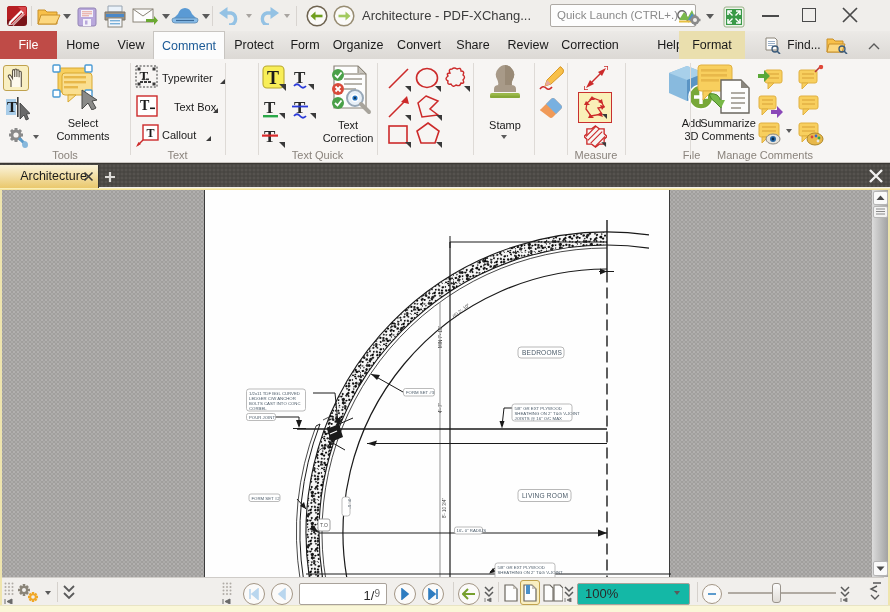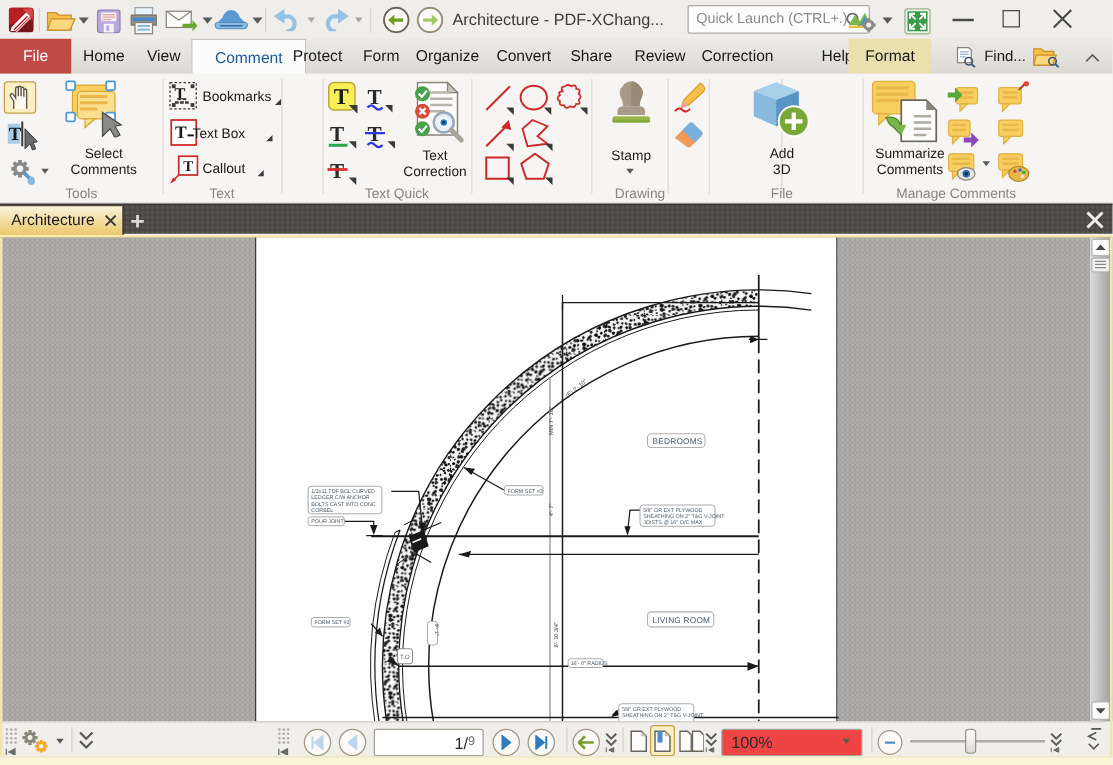--- a/index.html
+++ b/index.html
@@ -20,21 +20,21 @@
 #mi-format { background:#eadfae; }
 
 #ribbon { position:absolute; left:0; top:59px; width:890px; height:104px; background:#f7f5f3; border-bottom:1px solid #c9c5c1; }
 .rsep { position:absolute; top:4px; width:1px; height:92px; background:#dedad6; }
 .rlabel { position:absolute; top:90px; width:100%; text-align:center; font-size:11px; color:#8a837c; }
 .rgroup { position:absolute; top:0; height:104px; }
 .btntext { position:absolute; font-size:11px; color:#1a1a1a; }
 
 #tabbar { position:absolute; left:0; top:163px; width:890px; height:24px; background-color:#4d4a46;
   background-image:radial-gradient(rgba(255,255,255,0.05) 1px, transparent 1.4px), radial-gradient(rgba(0,0,0,0.06) 1px, transparent 1.4px);
-  background-size:4px 4px; background-position:0 0, 2px 2px; border-top:1px solid #3a3733; }
+  background-size:4px 4px; background-position:0 0, 2px 2px; border-top:1px solid #3a3733;text-align:center; }
 #tabbar::after { content:""; position:absolute; left:0; top:24px; width:890px; height:3px; background:linear-gradient(#fdf4c0,#e8cf77); }
 #atab { position:absolute; left:0; top:1px; width:99px; height:23px; background:linear-gradient(#faf3da,#eac86c); border-right:1px solid #3a3733; font-size:12.5px; color:#1a1a1a; line-height:23px; padding-left:9px; }
 
 #docarea { position:absolute; left:0; top:190px; width:890px; height:387px; background-color:#a19f9d;
   background-image:radial-gradient(rgba(255,255,255,0.18) 1px, transparent 1.5px), radial-gradient(rgba(255,255,255,0.12) 1px, transparent 1.5px);
   background-size:4px 4px; background-position:0 0, 2px 2px; }
 #yedgeL { position:absolute; left:0; top:190px; width:2px; height:415px; background:#efe5ad; z-index:5; }
 #yedgeR { position:absolute; left:888px; top:190px; width:2px; height:415px; background:#efe5ad; z-index:5; }
 #page { position:absolute; left:204px; top:190px; width:466px; height:387px; background:#fefefe; border-left:1px solid #3c3c3c; border-right:1px solid #3c3c3c; }
 
@@ -156,21 +156,21 @@
     <div class="abs" style="left:762px;top:15px;width:17px;height:1.8px;background:#4a4a4a"></div>
     <div class="abs" style="left:802px;top:8px;width:14px;height:14px;border:1.4px solid #4a4a4a"></div>
     <svg class="abs" style="left:842px;top:7px" width="16" height="16" viewBox="0 0 16 16">
         <path d="M1 1 L15 15 M15 1 L1 15" stroke="#4a4a4a" stroke-width="1.7"></path>
       </svg>
   </div>
   <div id="menubar">
     <div class="mi" id="mi-file" style="left:0;width:57px">File</div>
     <div class="mi" style="left:57px;width:52px">Home</div>
     <div class="mi" style="left:109px;width:44px">View</div>
-    <div class="mi" id="mi-comment" style="left:153px;width:92px">Comment</div>
+    <div class="mi" id="mi-comment" style="left:153px;width:72px">Comment</div>
     <div class="mi" style="left:225px;width:58px">Protect</div>
     <div class="mi" style="left:283px;width:44px">Form</div>
     <div class="mi" style="left:327px;width:62px">Organize</div>
     <div class="mi" style="left:389px;width:60px">Convert</div>
     <div class="mi" style="left:449px;width:48px">Share</div>
     <div class="mi" style="left:501px;width:54px">Review</div>
     <div class="mi" style="left:551px;width:78px">Correction</div>
     <div class="mi" style="left:648px;width:44px">Help</div>
     <div class="mi" id="mi-format" style="left:679px;width:66px">Format</div>
 
@@ -253,30 +253,30 @@
           <rect x="17.5" y="17.5" width="3" height="3" fill="#3a3a3a"></rect>
         <text x="4.5" y="14.5" font-size="13" font-family="Liberation Serif" font-weight="bold" fill="#1a1a1a">T</text>
         <g fill="#3a3a3a">
             <rect x="5" y="16" width="3" height="2"></rect>
             <rect x="9" y="16" width="3" height="2"></rect>
             <rect x="13" y="16" width="3" height="2"></rect>
             <rect x="7" y="13.5" width="3" height="1.6"></rect>
             <rect x="11" y="13.5" width="3" height="1.6"></rect>
           </g>
       </svg>
-      <div class="btntext" style="left:32px;top:13px">Bookmarks</div>
+      <div class="btntext" style="left:32px;top:13px">Typewriter</div>
       <svg class="abs" style="left:90px;top:20px" width="6" height="6" viewBox="0 0 6 6">
           <path d="M0 5 L5 5 L5 0 Z" fill="#3a3a3a"></path>
         </svg>
       <svg class="abs" style="left:6px;top:36px" width="22" height="22" viewBox="0 0 22 22">
         <rect x="1" y="1" width="20" height="20" fill="#fff" stroke="#cc2a2a" stroke-width="1.4"></rect>
         <text x="4" y="15" font-size="14" font-family="Liberation Serif" font-weight="bold" fill="#1a1a1a">T</text>
         <rect x="14" y="12.5" width="5" height="1.6" fill="#1a1a1a"></rect>
       </svg>
-      <div class="btntext" style="left:24px;top:42px">Text Box</div>
+      <div class="btntext" style="left:44px;top:42px">Text Box</div>
       <svg class="abs" style="left:83px;top:49px" width="6" height="6" viewBox="0 0 6 6">
           <path d="M0 5 L5 5 L5 0 Z" fill="#3a3a3a"></path>
         </svg>
       <svg class="abs" style="left:5px;top:64px" width="24" height="24" viewBox="0 0 24 24">
         <rect x="8" y="2" width="15" height="15" fill="#fff" stroke="#cc2a2a" stroke-width="1.4"></rect>
         <text x="11.5" y="13.5" font-size="12" font-family="Liberation Serif" font-weight="bold" fill="#1a1a1a">T</text>
         <path d="M8 17 L3 22" stroke="#cc2a2a" stroke-width="1.4"></path>
         <path d="M1 24 L6 21 L3.5 19 Z" fill="#cc2a2a"></path>
       </svg>
       <div class="btntext" style="left:32px;top:70px">Callout</div>
@@ -389,27 +389,47 @@
       
       <svg class="abs" style="left:162px;top:6px" width="26" height="26" viewBox="0 0 26 26">
         <path d="M22 2 Q26 5 24 8 L12 19 L6 21 L8 15 L20 3 Q21 1 22 2 Z" fill="#f8c048" stroke="#d89828" stroke-width="1"></path>
         <path d="M8 15 L12 19 L6 21 Z" fill="#e8a8a0"></path>
         <path d="M1 24 Q4 20 7 23 Q10 26 13 22" fill="none" stroke="#cc2a2a" stroke-width="1.6"></path>
       </svg>
       <svg class="abs" style="left:162px;top:36px" width="26" height="24" viewBox="0 0 26 24">
         <path d="M2 14 L12 4 Q14 2 16 4 L22 10 Q24 12 22 14 L14 22 Q12 24 10 22 L2 16 Q0 15 2 14 Z" fill="#f09a58"></path>
         <path d="M12 4 Q14 2 16 4 L22 10 Q24 12 22 14 L17 19 L7 9 Z" fill="#78b0e0"></path>
       </svg>
-      <div class="rlabel" style="left:40px">Drawing</div>
     </div>
     <div class="rsep" style="left:567px"></div>
 
+    <div class="rgroup" style="left:567px;width:58px">
+      <svg class="abs" style="left:17px;top:7px" width="24" height="24" viewBox="0 0 24 24">
+        <path d="M5 19 L19 5" stroke="#cc2a2a" stroke-width="1.5"></path>
+        <path d="M4 24 L0 24 L0 20 M20 0 L24 0 L24 4" fill="none" stroke="#cc2a2a" stroke-width="1.5"></path>
+        <path d="M6 14 L2 22 L10 18 Z M18 10 L22 2 L14 6 Z" fill="#cc2a2a"></path>
+      </svg>
+      <div class="abs" style="left:11px;top:33px;width:34px;height:31px;border:1.6px solid #c83030;background:#faf0b8"></div>
+      <svg class="abs" style="left:16px;top:36px" width="25" height="25" viewBox="0 0 25 25">
+        <path d="M4 8 L10 3 L18 6 L21 12 L15 13 L19 19 L8 21 L3 14 Z" fill="none" stroke="#cc2a2a" stroke-width="1.3"></path>
+        <g fill="#cc2a2a">
+            <path d="M3 6 L7 10 L1 10 Z M9 1 L12 5 L6 5 Z M19 4 L20 9 L15 7 Z M22 11 L19 15 L17 10 Z M18 17 L20 22 L14 20 Z M7 19 L11 23 L5 23 Z"></path>
+          </g>
+        <path d="M19 19 L24 19 L24 24 Z" fill="#3a3a3a"></path>
+      </svg>
+      <svg class="abs" style="left:17px;top:66px" width="23" height="23" viewBox="0 0 24 24">
+        <path d="M12 1 L16 4 L21 4 L21 9 L24 12 L21 15 L21 20 L16 20 L12 23 L8 20 L3 20 L3 15 L0 12 L3 9 L3 4 L8 4 Z" fill="none" stroke="#cc2a2a" stroke-width="1.4"></path>
+        <path d="M4 16 L16 4 M7 19 L19 7 M2 12 L12 2 M12 22 L22 12" stroke="#cc2a2a" stroke-width="1.2"></path>
+        <path d="M18 18 L23 18 L23 23 Z" fill="#3a3a3a"></path>
+      </svg>
+      <div class="rlabel">Measure</div>
+    </div>
     <div class="rsep" style="left:625px"></div>
 
-    <div class="rgroup" style="left:593px;width:65px">
+    <div class="rgroup" style="left:659px;width:65px">
       <svg class="abs" style="left:8px;top:6px" width="48" height="46" viewBox="0 0 48 46">
         <path d="M20 1 L38 8 L38 28 L20 36 L2 28 L2 8 Z" fill="#88bade"></path>
         <path d="M20 1 L38 8 L20 15 L2 8 Z" fill="#a8d0ea"></path>
         <path d="M20 15 L38 8 L38 28 L20 36 Z" fill="#5a94c4"></path>
         <circle cx="34" cy="32" r="12" fill="#78a838" stroke="#fff" stroke-width="1.6"></circle>
         <path d="M34 25 L34 39 M27 32 L41 32" stroke="#fff" stroke-width="3.4"></path>
       </svg>
       <div class="btntext" style="left:0;top:58px;width:65px;text-align:center;line-height:13px">Add<br>3D</div>
       <div class="rlabel">File</div>
     </div>
@@ -808,21 +828,21 @@
         <rect x="3" y="1" width="4" height="9" fill="#4a90c8"></rect>
       </svg>
     <svg class="abs" style="left:543px;top:6px" width="20" height="18" viewBox="0 0 20 18">
         <path d="M1 1 L7 1 L10 4 L10 17 L1 17 Z" fill="#fdfdfd" stroke="#6a665e" stroke-width="1.1"></path>
         <path d="M11 1 L17 1 L20 4 L20 17 L11 17 Z" fill="#fdfdfd" stroke="#6a665e" stroke-width="1.1"></path>
       </svg>
     <svg class="abs" style="left:564px;top:8px" width="10" height="16" viewBox="0 0 10 16">
         <path d="M1 1 L5 5 L9 1 M1 6 L5 10 L9 6" fill="none" stroke="#5a5a5a" stroke-width="1.5"></path>
         <path d="M1 12 L1 16 M7 12 L3 14 L7 16 Z" stroke="#6a6a6a" stroke-width="0.8" fill="#6a6a6a"></path>
       </svg>
-    <div class="abs" style="left:577px;top:5px;width:113px;height:22px;background:#ef4444;border:1px solid #a9a29a;border-radius:2px;font-size:13px;color:#2a2a2a;line-height:20px;padding-left:7px">100%</div>
+    <div class="abs" style="left:577px;top:5px;width:113px;height:22px;background:#14b8a6;border:1px solid #a9a29a;border-radius:2px;font-size:13px;color:#2a2a2a;line-height:20px;padding-left:7px">100%</div>
     <div class="ddarrow" style="left:674px;top:13px;border-top-width:4px;border-left-width:3.5px;border-right-width:3.5px"></div>
     <div class="ssep" style="left:697px"></div>
     <div class="circ" style="left:702px;width:20px;height:20px;top:6px"><svg width="10" height="10" viewBox="0 0 10 10" style="margin-top:4px">
           <path d="M1 5 L9 5" stroke="#4a90c8" stroke-width="1.8"></path>
         </svg></div>
     <div class="abs" style="left:728px;top:14px;width:108px;height:1.5px;background:#b0aaa2"></div>
     <div class="abs" style="left:772px;top:5px;width:9px;height:20px;background:linear-gradient(#fdfdfd,#e0dcd6);border:1px solid #9a948c;border-radius:3px"></div>
     <svg class="abs" style="left:840px;top:8px" width="10" height="16" viewBox="0 0 10 16">
         <path d="M1 1 L5 5 L9 1 M1 6 L5 10 L9 6" fill="none" stroke="#5a5a5a" stroke-width="1.5"></path>
         <path d="M1 12 L1 16 M7 12 L3 14 L7 16 Z" stroke="#6a6a6a" stroke-width="0.8" fill="#6a6a6a"></path>

